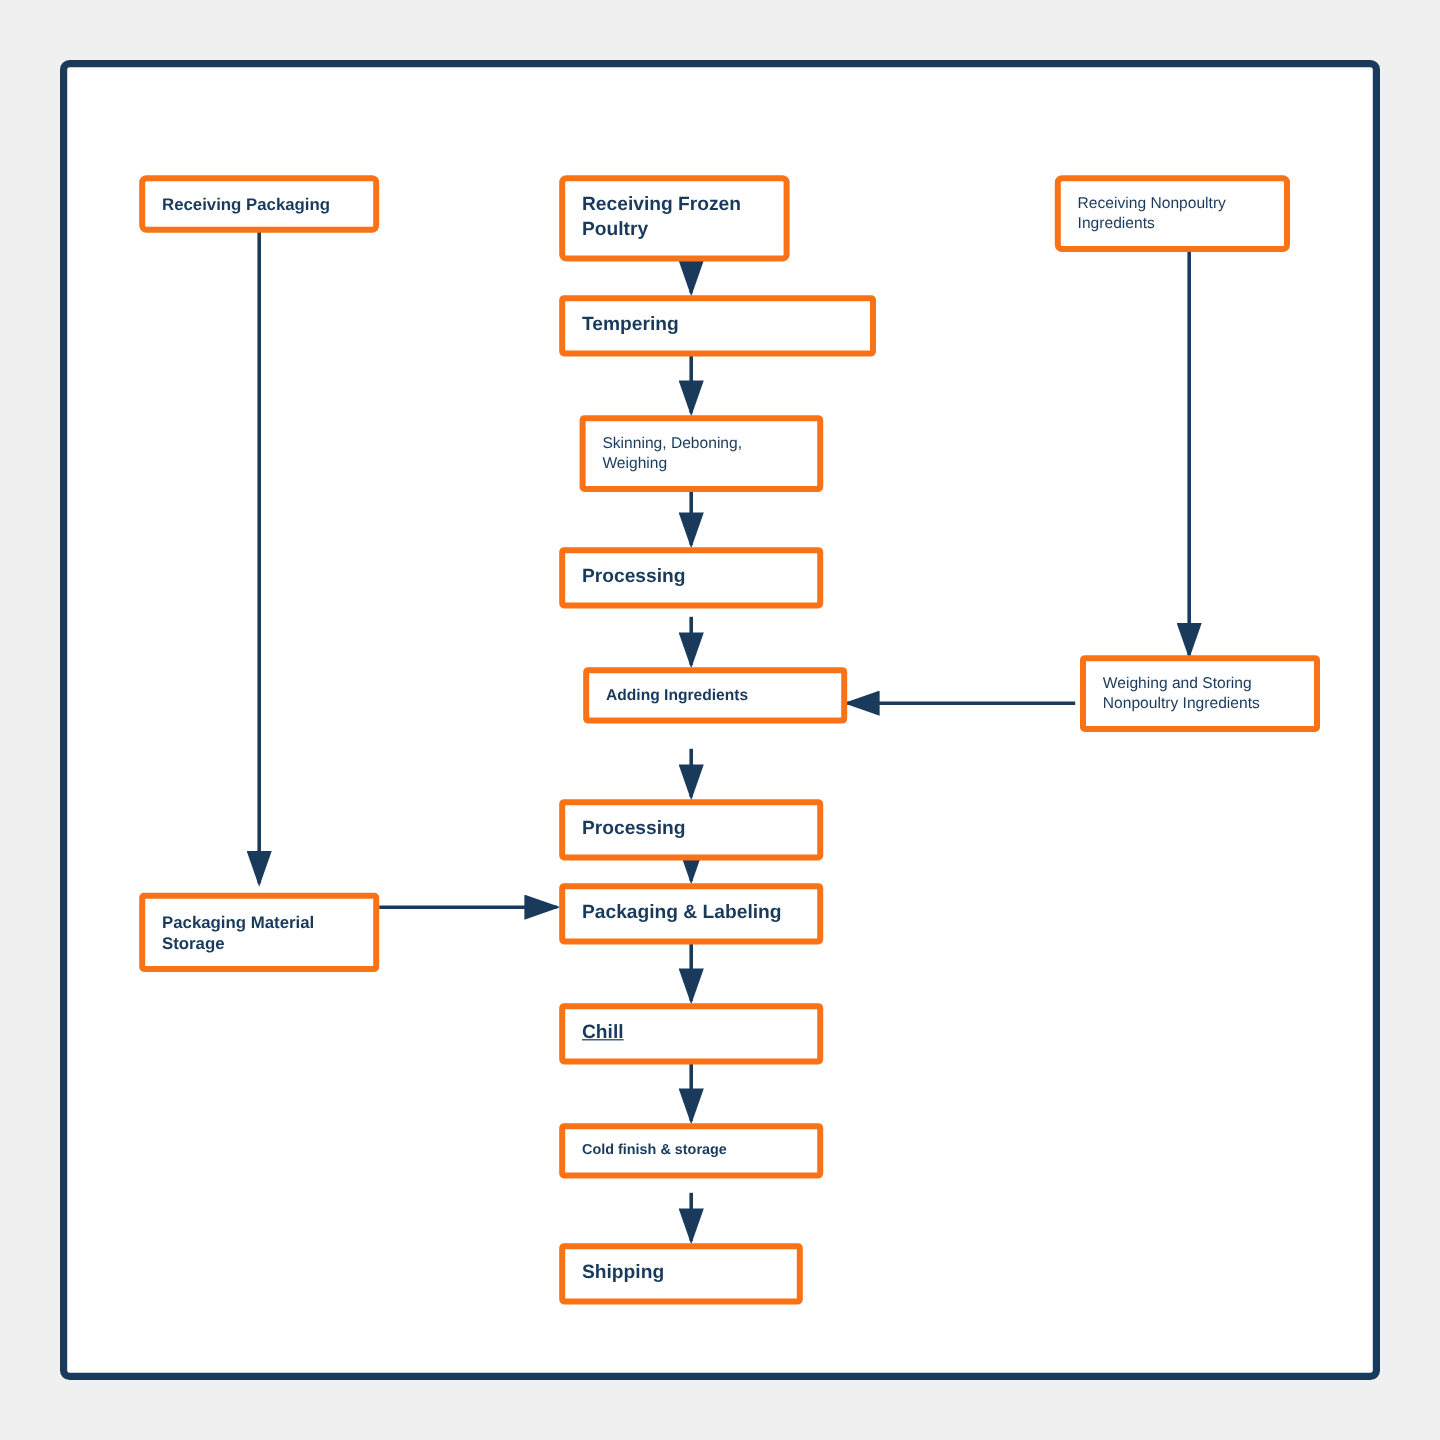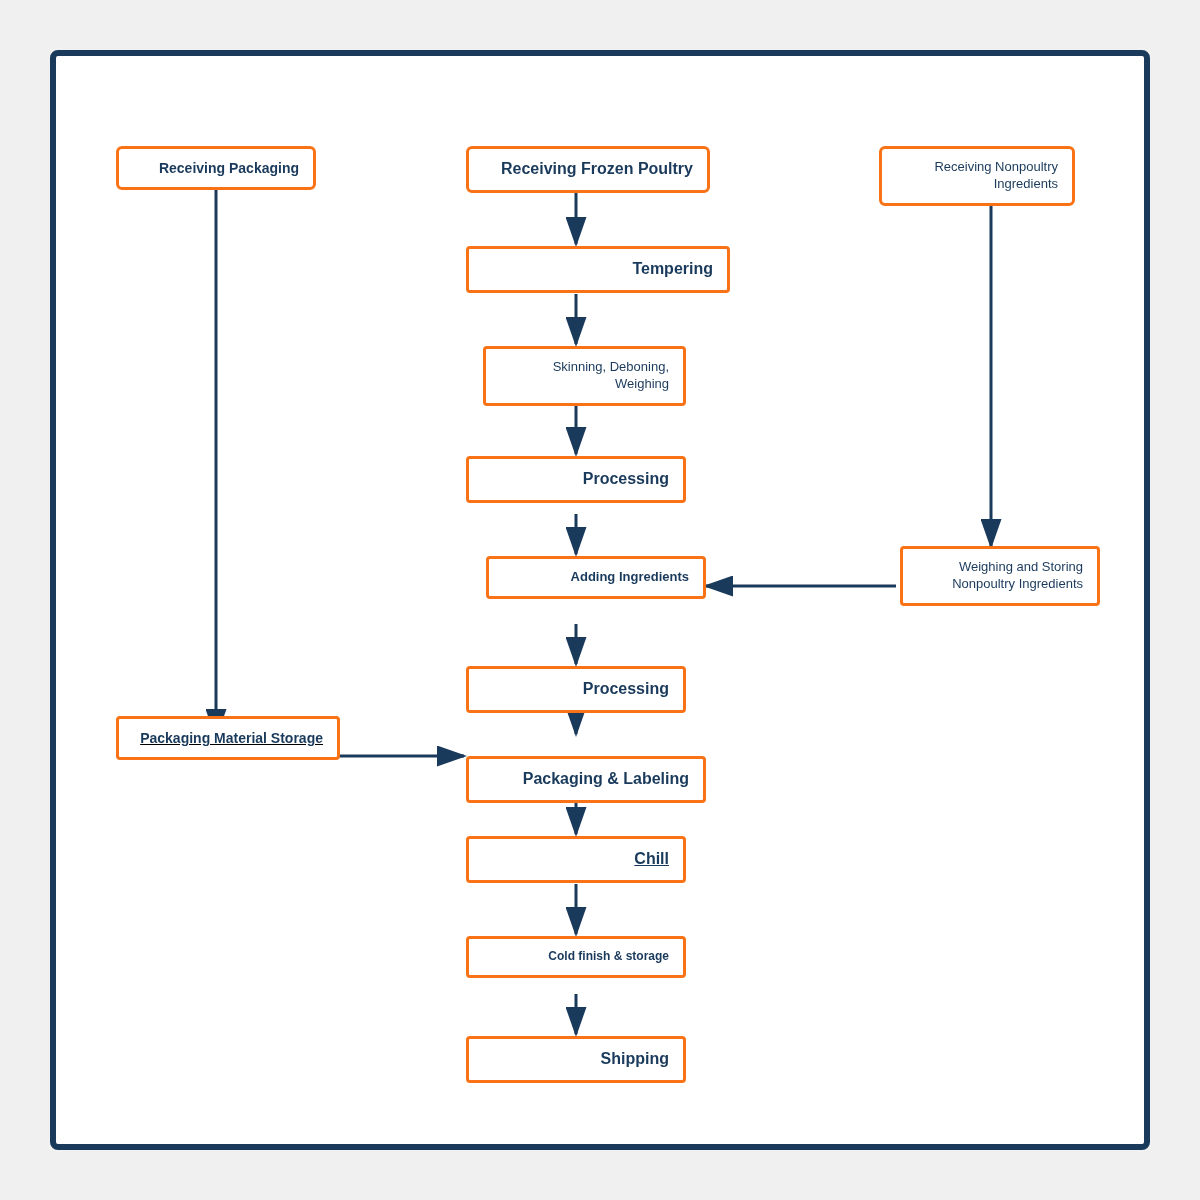--- a/index.html
+++ b/index.html
@@ -21,23 +21,23 @@
       position: relative;
       padding: 40px 30px;
     }
     .diagram {
       width: 100%;
       height: 100%;
       position: relative;
     }
 
     .box {
-      border: 3px solid #f97316;
+      border: 5px solid #f97316;
       color: #1a3a5c;
-      text-align: right;
+      text-align: left;
       padding: 10px 14px;
       border-radius: 4px;
       background: #fff;
       font-size: 14px;
       font-weight: bold;
       line-height: 1.3;
       width: 100%;
     }
     .box.normal-weight {
       font-weight: normal;
@@ -93,25 +93,25 @@
 
       <line x1="490" y1="788" x2="490" y2="838" stroke="#1a3a5c" stroke-width="3" marker-end="url(#arrowhead)"></line>
 
       <line x1="490" y1="898" x2="490" y2="938" stroke="#1a3a5c" stroke-width="3" marker-end="url(#arrowhead)"></line>
     </svg>
 
     <div style="position:absolute; left:30px; top:50px; width:200px;">
       <div class="box rounded">Receiving Packaging</div>
     </div>
 
-    <div style="position:absolute; left:30px; top:620px; width:224px;text-decoration:underline;">
+    <div style="position:absolute; left:30px; top:648px; width:200px;">
       <div class="box">Packaging Material Storage</div>
     </div>
 
-    <div style="position:absolute; left:380px; top:50px; width:244px;">
+    <div style="position:absolute; left:380px; top:50px; width:192px;">
       <div class="box rounded" style="font-size:16px;">Receiving Frozen Poultry</div>
     </div>
 
     <div style="position:absolute; left:380px; top:150px; width:264px;">
       <div class="box" style="font-size:16px;">Tempering</div>
     </div>
 
     <div style="position:absolute; left:380px; top:250px; width:220px;padding-left:17px;">
       <div class="box normal-weight" style="font-size:13px;">Skinning, Deboning, Weighing</div>
     </div>
@@ -121,33 +121,33 @@
     </div>
 
     <div style="position:absolute; left:380px; top:460px; width:220px;">
       <div class="box" style="font-size:13px;margin-left:20px;">Adding Ingredients</div>
     </div>
 
     <div style="position:absolute; left:380px; top:570px; width:220px;">
       <div class="box" style="font-size:16px;">Processing</div>
     </div>
 
-    <div style="position:absolute; left:380px; top:660px; width:240px;">
+    <div style="position:absolute; left:380px; top:640px; width:220px;">
       <div class="box" style="font-size:16px;">Packaging &amp; Labeling</div>
     </div>
 
     <div style="position:absolute; left:380px; top:740px; width:220px;">
       <div class="box" style="font-size:16px;text-decoration:underline;">Chill</div>
     </div>
 
     <div style="position:absolute; left:380px; top:840px; width:220px;">
       <div class="box" style="font-size:12px;">Cold finish &amp; storage</div>
     </div>
 
-    <div style="position:absolute; left:380px; top:940px; width:220px;">
+    <div style="position:absolute; left:380px; top:940px; width:203px;">
       <div class="box" style="font-size:16px;">Shipping</div>
     </div>
 
     <div style="position:absolute; right:39px; top:50px; width:196px;">
       <div class="box rounded normal-weight" style="font-size:13px;">Receiving Nonpoultry Ingredients</div>
     </div>
 
     <div style="position:absolute; right:14px; top:450px; width:200px;">
       <div class="box normal-weight" style="font-size:13px;">Weighing and Storing Nonpoultry Ingredients</div>
     </div>

